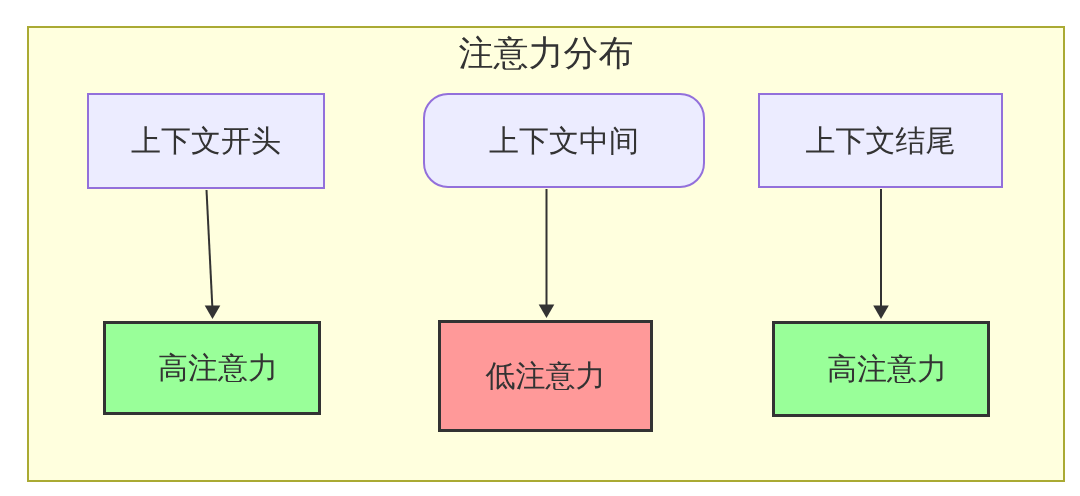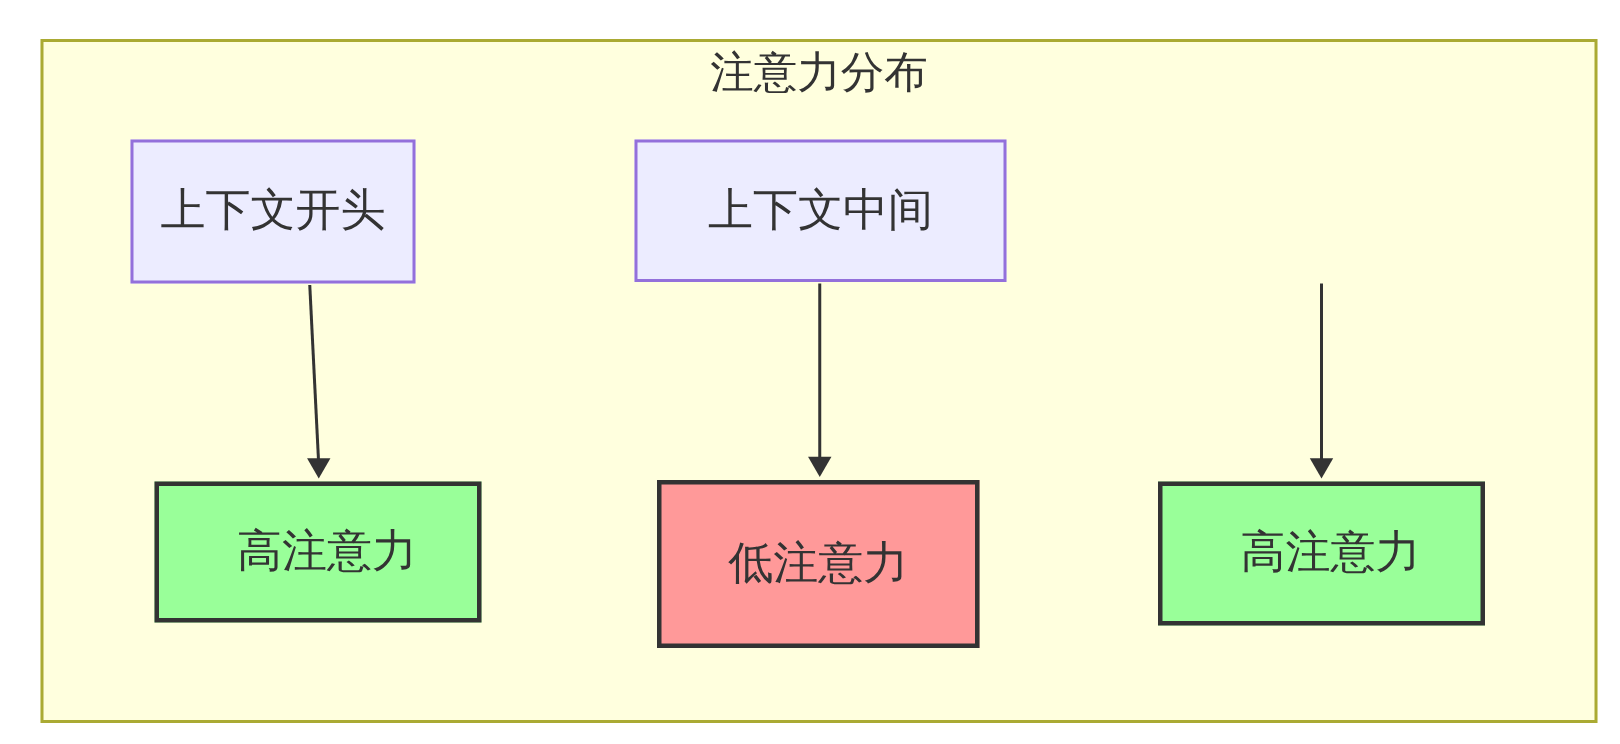--- a/index.html
+++ b/index.html
@@ -25,21 +25,21 @@
     box-sizing: border-box;
     background: var(--panel-fill, #ffffde);
     border: 2px solid var(--panel-border, #aaaa33);
   }
   .panel-title {
     position: absolute;
     left: 0;
     top: 4px;
     width: 100%;
     text-align: center;
-    font-size: 29px;
+    font-size: 35px;
     line-height: 1.2;
     color: var(--text-color, #333333);
   }
   .node {
     position: absolute;
     box-sizing: border-box;
     display: flex;
     align-items: center;
     justify-content: center;
     font-size: 30px;
@@ -50,22 +50,22 @@
   .node.top {
     background: var(--topnode-fill, #ececff);
     border: 2px solid var(--topnode-border, #9370db);
   }
   .node.result {
     border: 3px solid var(--result-border, #333333);
   }
   .node.high { background: var(--high-fill, #99ff99); padding-left: 12px; }
   .node.low  { background: var(--low-fill, #ff9999); }
 
-  .n-top-1 { left: 87px;  top: 93px;  width: 190px; height: 96px; }
-  .n-top-2 { left: 423px; top: 93px;  width: 248px; height: 95px; }
+  .n-top-1 { left: 87px;  top: 93px;  width: 238px; height: 96px; }
+  .n-top-2 { left: 423px; top: 93px;  width: 282px; height: 95px; border-radius: 25px; }
   .n-top-3 { left: 758px; top: 93px;  width: 245px; height: 95px; }
   .n-bot-1 { left: 103px; top: 321px; width: 218px; height: 94px; }
   .n-bot-2 { left: 438px; top: 320px; width: 215px; height: 112px; }
   .n-bot-3 { left: 772px; top: 321px; width: 218px; height: 96px; }
 
   .edges {
     position: absolute;
     left: 0;
     top: 0;
     width: 1080px;
@@ -105,20 +105,23 @@
       <polygon class="edge-head" points="881,319 873.2,305.5 888.8,305.5"></polygon>
     </g>
   </svg>
 
   <div class="node top n-top-1">
     <span>上下文开头</span>
   </div>
   <div class="node top n-top-2">
     <span>上下文中间</span>
   </div>
+  <div class="node top n-top-3">
+    <span>上下文结尾</span>
+  </div>
 
   <div class="node result high n-bot-1">
     <span>高注意力</span>
   </div>
   <div class="node result low n-bot-2">
     <span>低注意力</span>
   </div>
   <div class="node result high n-bot-3">
     <span>高注意力</span>
   </div>

